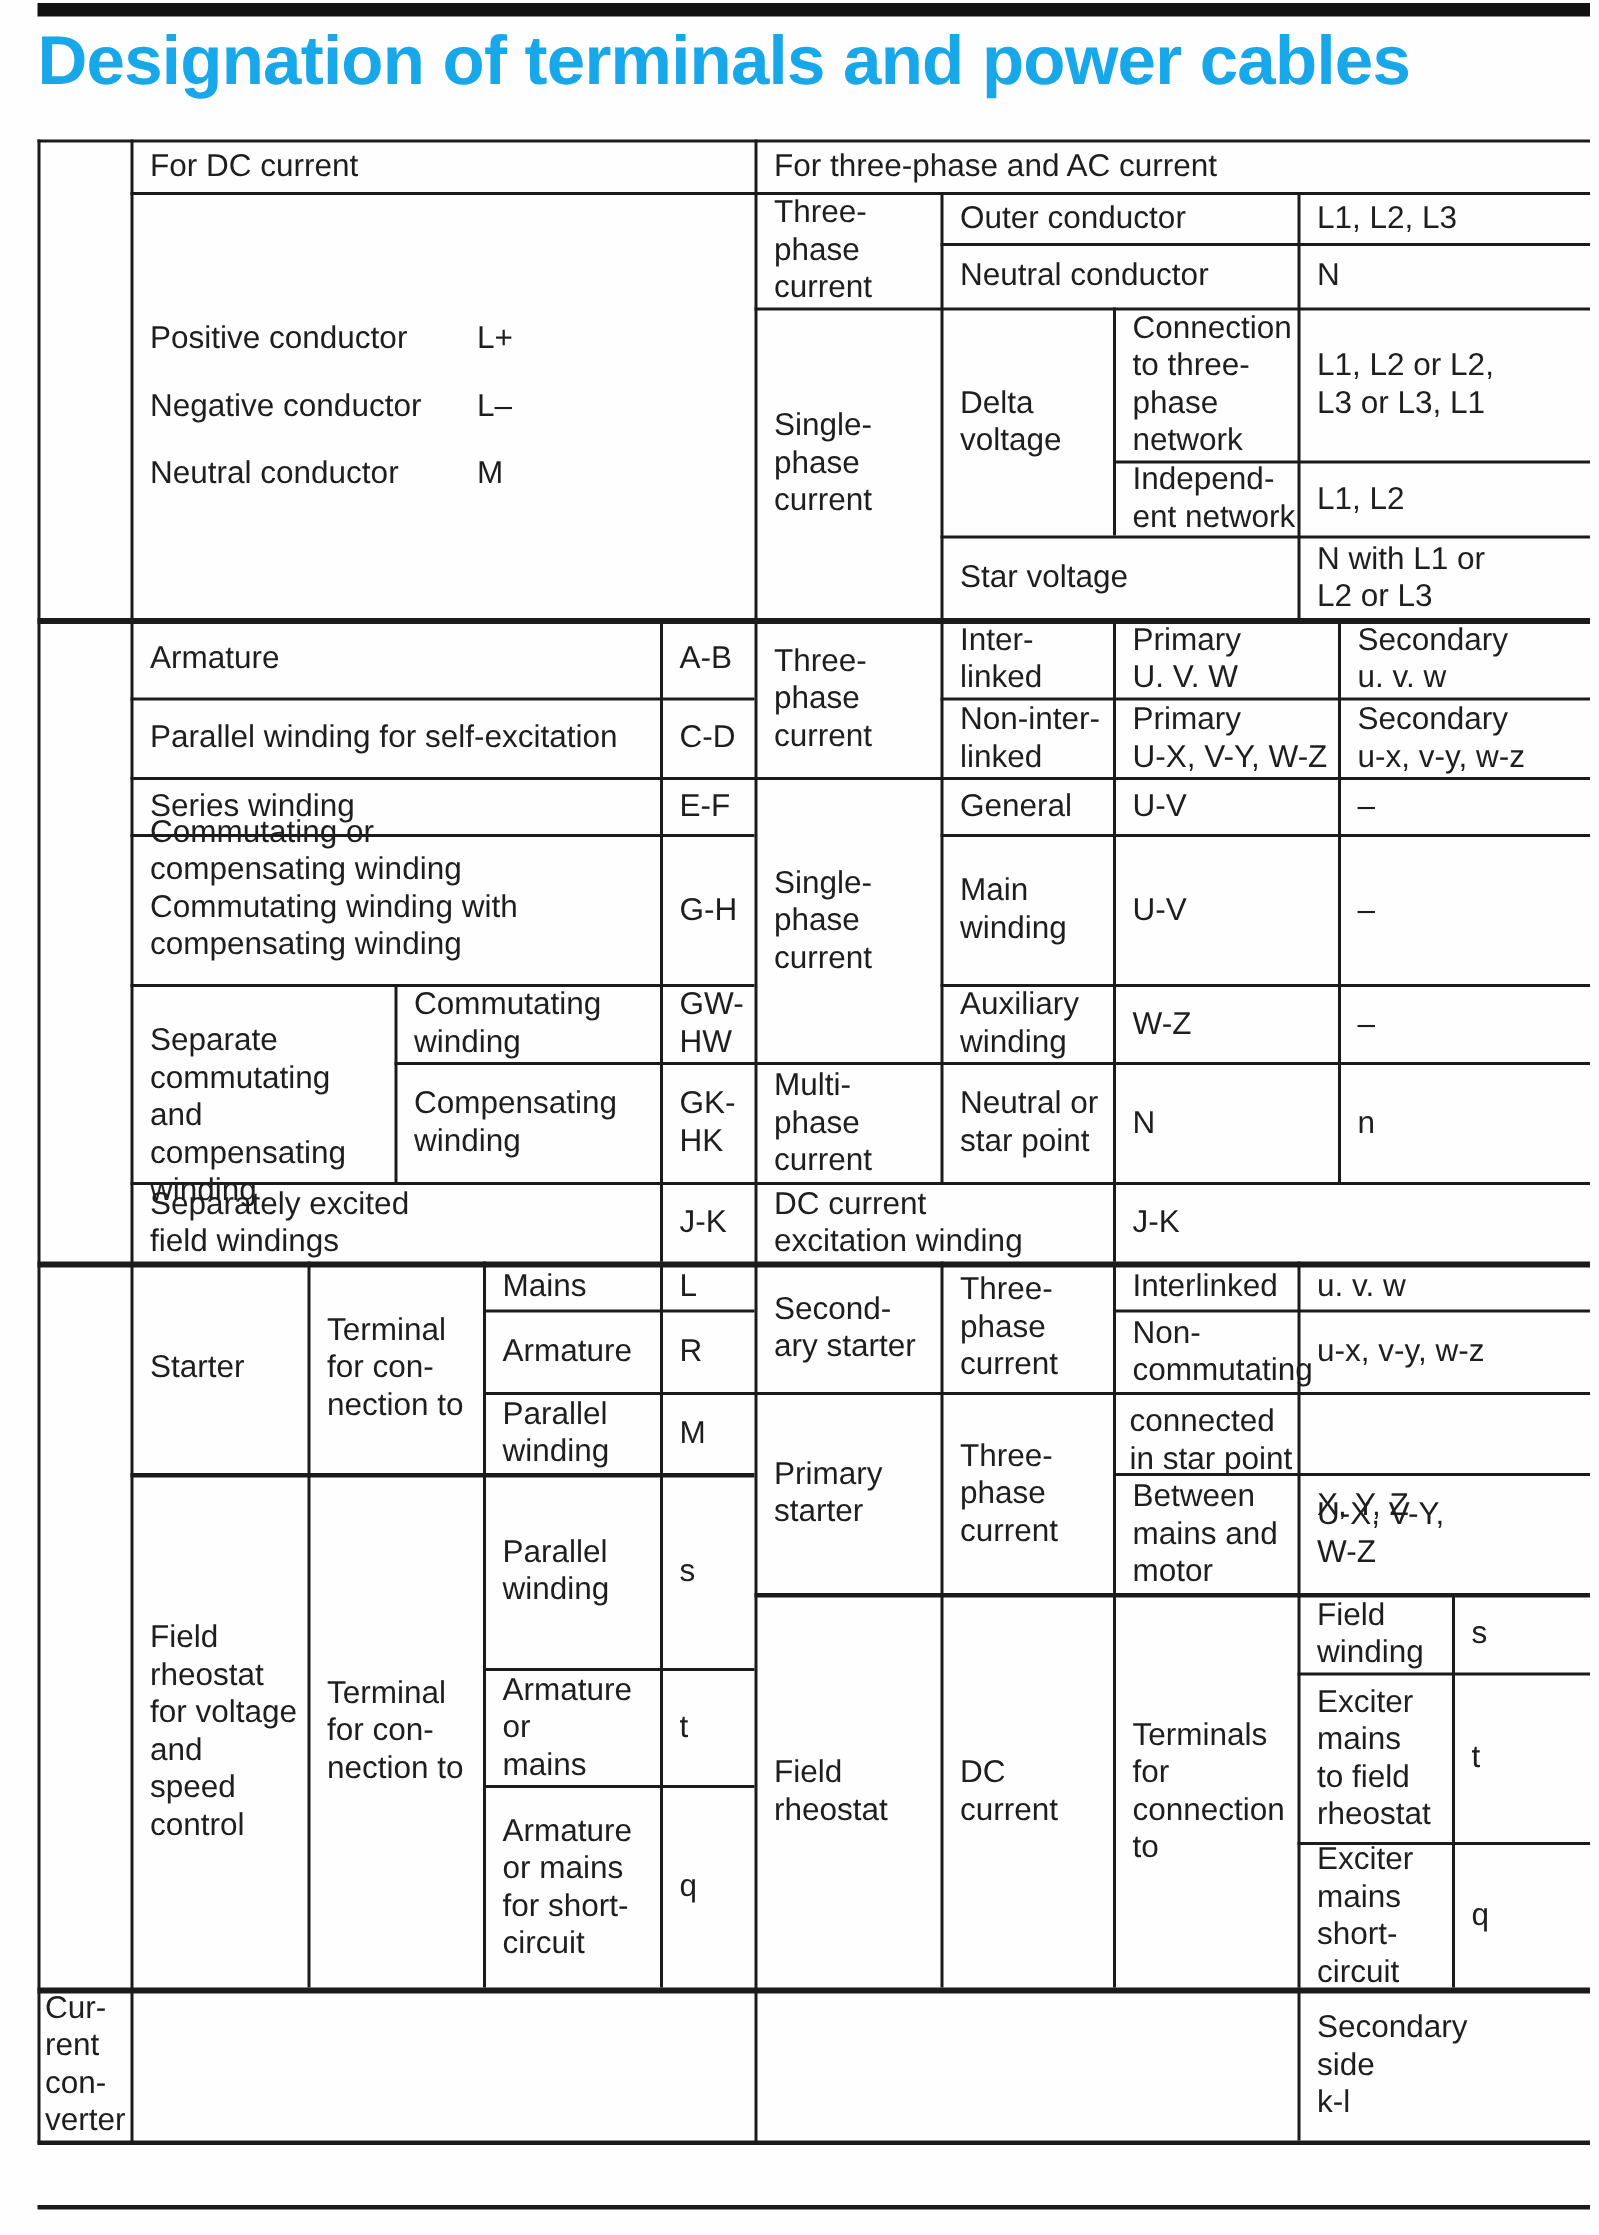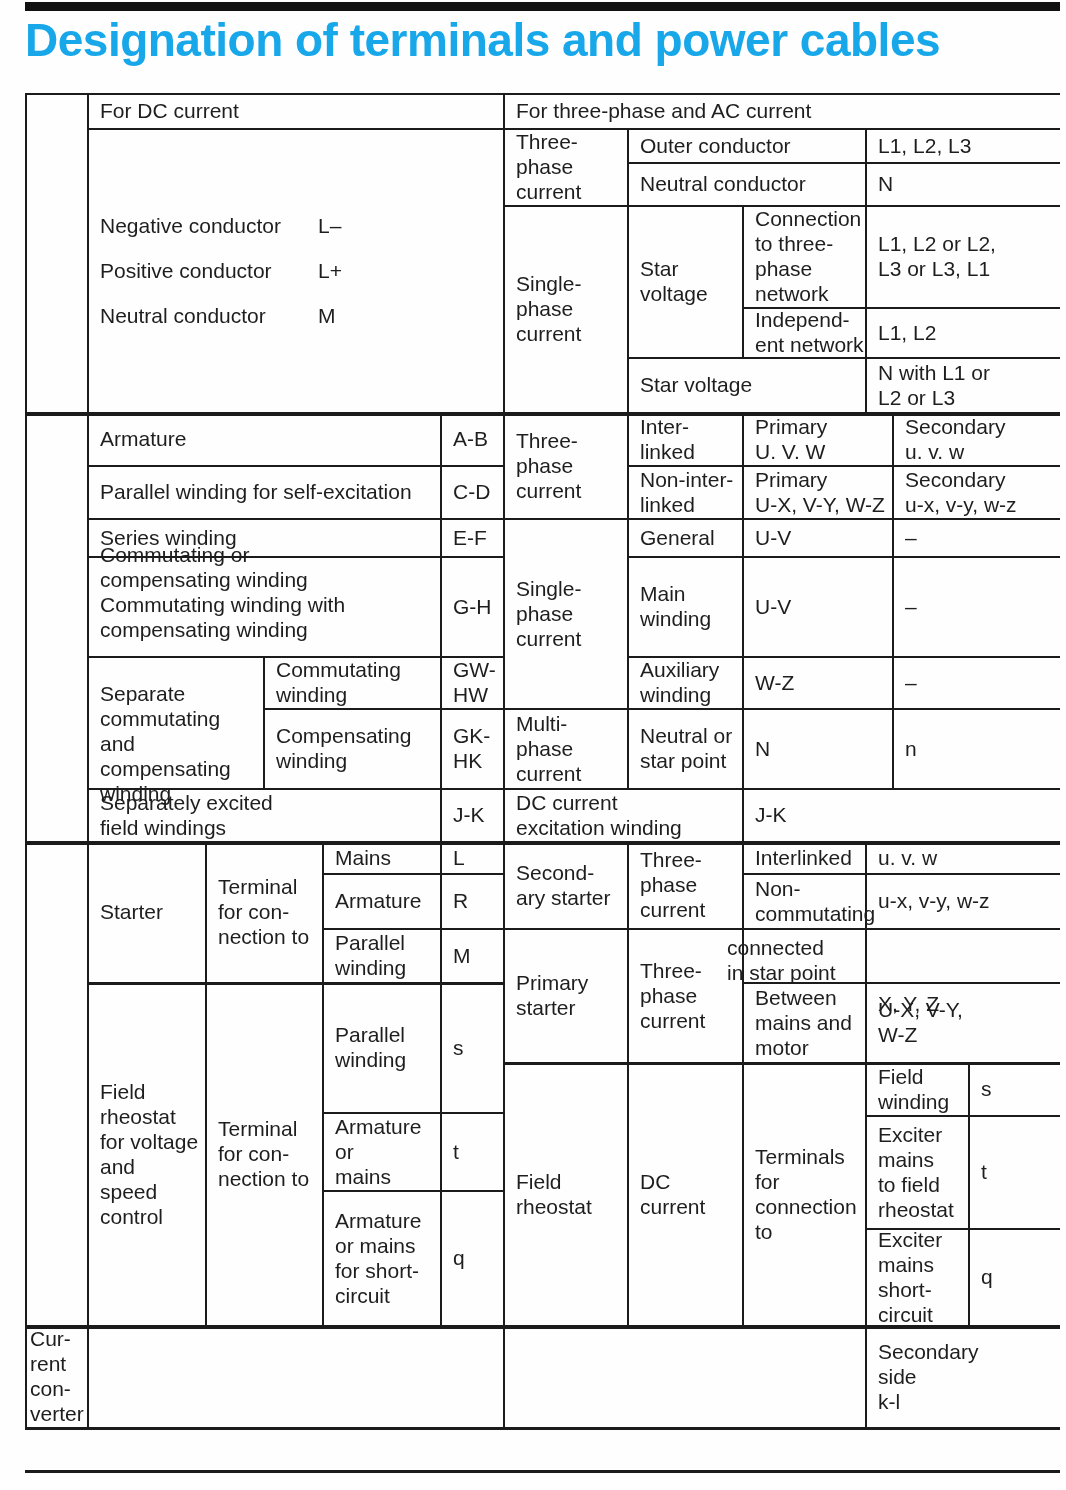--- a/index.html
+++ b/index.html
@@ -77,44 +77,44 @@
   <i class="vl" style="left:742px;top:841px;height:484px"></i>
   <i class="vl" style="left:865px;top:841px;height:484px"></i>
   <i class="vl" style="left:968px;top:1062px;height:263px"></i>
   <i class="vl" style="left:865px;top:1325px;height:102px"></i>
 
   <div class="cell" style="left:87px;top:93px;width:416px;height:35px">For DC current</div>
   <div class="cell" style="left:503px;top:93px;width:557px;height:35px">For three-phase and AC current</div>
 
   <div class="cell dc" style="left:87px;top:128px;width:416px;height:284px">
     <div class="dcrow">
+      <span class="dclabel">Positive conductor</span>
+      <span>L+</span>
+    </div>
+    <div class="dcrow">
       <span class="dclabel">Negative conductor</span>
       <span>L–</span>
-    </div>
-    <div class="dcrow">
-      <span class="dclabel">Positive conductor</span>
-      <span>L+</span>
     </div>
     <div class="dcrow">
       <span class="dclabel">Neutral conductor</span>
       <span>M</span>
     </div>
   </div>
 
   <div class="cell" style="left:503px;top:128px;width:124px;height:77px">Three-
 phase
 current</div>
   <div class="cell" style="left:627px;top:128px;width:238px;height:34px">Outer conductor</div>
   <div class="cell" style="left:865px;top:128px;width:195px;height:34px">L1, L2, L3</div>
   <div class="cell" style="left:627px;top:162px;width:238px;height:43px">Neutral conductor</div>
   <div class="cell" style="left:865px;top:162px;width:195px;height:43px">N</div>
   <div class="cell" style="left:503px;top:205px;width:124px;height:207px">Single-
 phase
 current</div>
-  <div class="cell" style="left:627px;top:205px;width:115px;height:152px">Star
+  <div class="cell" style="left:627px;top:205px;width:115px;height:152px">Delta
 voltage</div>
   <div class="cell" style="left:742px;top:205px;width:123px;height:102px">Connection
 to three-
 phase
 network</div>
   <div class="cell" style="left:865px;top:205px;width:195px;height:102px">L1, L2 or L2,
 L3 or L3, L1</div>
   <div class="cell" style="left:742px;top:307px;width:123px;height:50px">Independ-
 ent network</div>
   <div class="cell" style="left:865px;top:307px;width:195px;height:50px">L1, L2</div>
@@ -231,21 +231,21 @@
   <div class="cell" style="left:742px;top:841px;width:123px;height:32px">Interlinked</div>
   <div class="cell" style="left:865px;top:841px;width:195px;height:32px">u. v. w</div>
   <div class="cell" style="left:742px;top:873px;width:123px;height:55px">Non-
 commutating</div>
   <div class="cell" style="left:865px;top:873px;width:195px;height:55px">u-x, v-y, w-z</div>
   <div class="cell" style="left:503px;top:928px;width:124px;height:134px">Primary
 starter</div>
   <div class="cell" style="left:627px;top:928px;width:115px;height:134px">Three-
 phase
 current</div>
-  <div class="cell" style="left:714px;top:928px;width:123px;height:64px">connected
+  <div class="cell" style="left:740px;top:928px;width:123px;height:64px">connected
 in star point</div>
   <div class="cell" style="left:865px;top:968px;width:195px;height:70px">X, Y, Z</div>
   <div class="cell" style="left:742px;top:982px;width:123px;height:80px">Between
 mains and
 motor</div>
   <div class="cell" style="left:865px;top:982px;width:195px;height:80px">U-X, V-Y,
 W-Z</div>
   <div class="cell" style="left:503px;top:1062px;width:124px;height:263px">Field
 rheostat</div>
   <div class="cell" style="left:627px;top:1062px;width:115px;height:263px">DC

